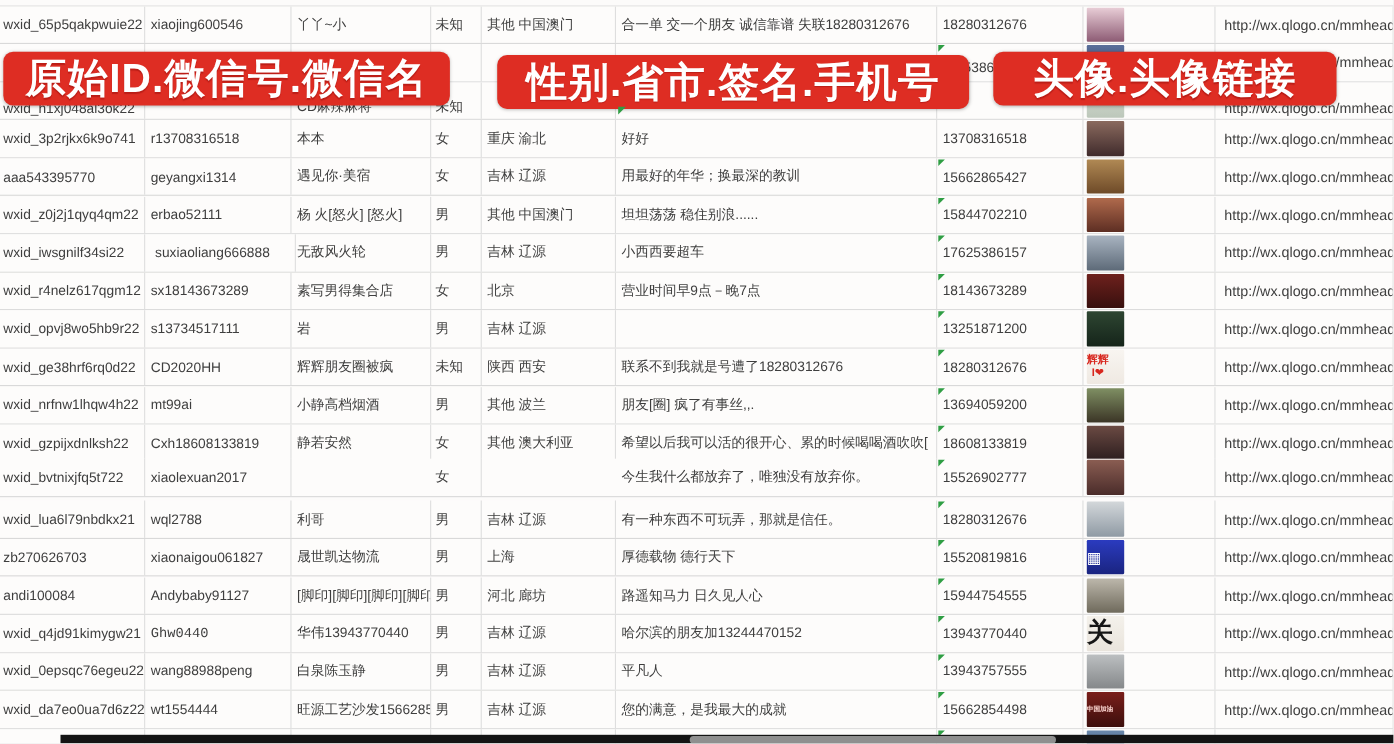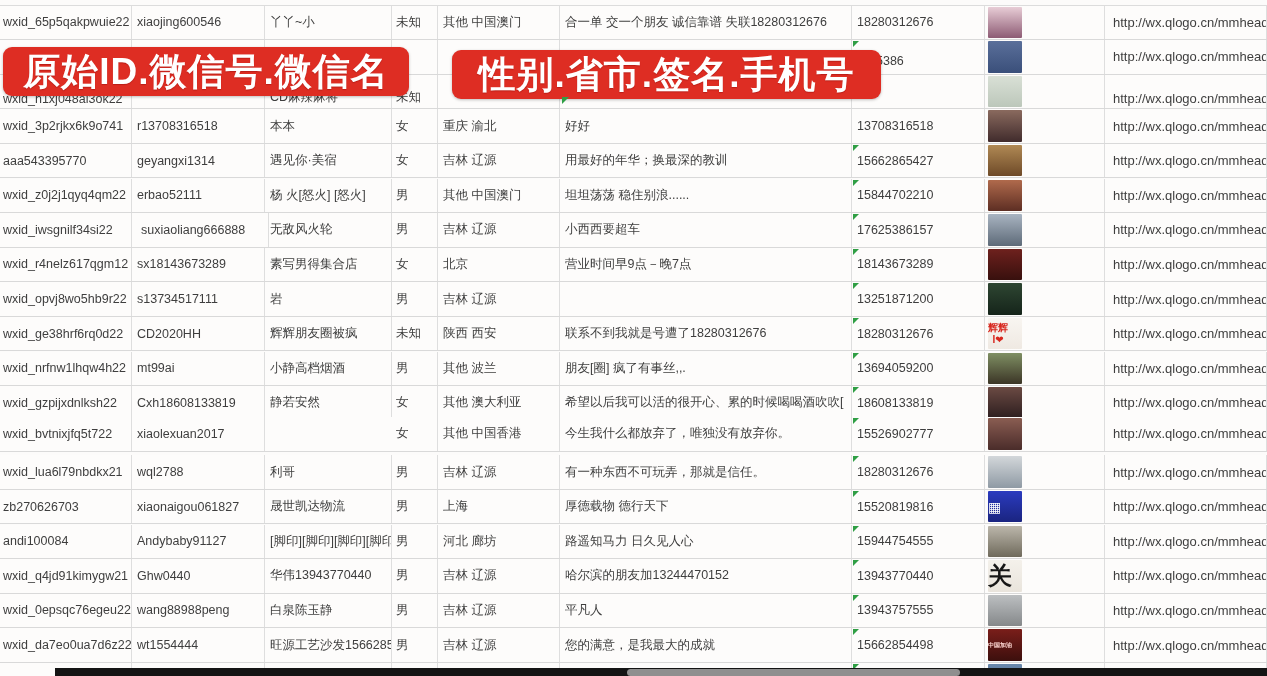--- a/index.html
+++ b/index.html
@@ -405,23 +405,20 @@
       <div class="row" style="top: 417px; height: 34.6px;">
         <div class="cell" style="left: 0px; width: 132px; padding-left: 3px;">
           <span>wxid_bvtnixjfq5t722</span>
         </div>
         <div class="cell" style="left: 132px; width: 133px; padding-left: 5px;">
           <span>xiaolexuan2017</span>
         </div>
         <div class="cell" style="left: 392px; width: 46px; padding-left: 4px;">
           <span>女</span>
         </div>
-        <div class="cell" style="left: 438px; width: 122px; padding-left: 5px;">
-          <span>其他 中国香港</span>
-        </div>
         <div class="cell" style="left: 560px; width: 292px; padding-left: 5px;">
           <span>今生我什么都放弃了，唯独没有放弃你。</span>
         </div>
         <div class="cell" style="left: 852px; width: 133px; padding-left: 5px;">
           <div class="flag"></div>
           <span>15526902777</span>
         </div>
         <div class="cell" style="left: 985px; width: 120px; padding-left: 0px;">
           <div class="avatar" style="background: linear-gradient(rgb(138, 93, 82), rgb(74, 44, 42));"></div>
         </div>
@@ -518,21 +515,21 @@
           <div class="avatar" style="background: linear-gradient(rgb(188, 183, 171), rgb(111, 106, 92));"></div>
         </div>
         <div class="cell" style="left: 1105px; width: 162px; padding-left: 8px;">
           <span style="font-size: 13px;">http://wx.qlogo.cn/mmhead</span>
         </div>
       </div>
       <div class="row" style="top: 559.1px; height: 34.6px;">
         <div class="cell" style="left: 0px; width: 132px; padding-left: 3px;">
           <span>wxid_q4jd91kimygw21</span>
         </div>
-        <div class="cell" style="left: 132px; width: 133px; padding-left: 5px;">
+        <div class="cell" style="left: 132px; width: 133px; padding-left: 5px; font-family: Liberation Mono, monospace;">
           <span>Ghw0440</span>
         </div>
         <div class="cell" style="left: 265px; width: 127px; padding-left: 5px;">
           <span>华伟13943770440</span>
         </div>
         <div class="cell" style="left: 392px; width: 46px; padding-left: 4px;">
           <span>男</span>
         </div>
         <div class="cell" style="left: 438px; width: 122px; padding-left: 5px;">
           <span>吉林 辽源</span>
@@ -645,19 +642,22 @@
           <span style="font-size: 13px;"></span>
         </div>
       </div>
     </div>
 
   <div class="banner" style="left:3px;top:47px;width:406px;height:49px;">
     <span>原始ID.微信号.微信名</span>
   </div>
   <div class="banner" style="left:452px;top:50px;width:429px;height:49px;">
     <span>性别.省市.签名.手机号</span>
+  </div>
+  <div class="banner" style="left:903px;top:47px;width:312px;height:49px;">
+    <span>头像.头像链接</span>
   </div>
 
   <div class="flag-abs" style="left:562px;top:97px;"></div>
 
   <div class="bottombar" style="left:55px;top:668px;width:1212px;height:8px;"></div>
   <div class="scroll-thumb" style="left:627px;top:669px;width:333px;height:7px;"></div>
 </div>
 
 </body></html>

